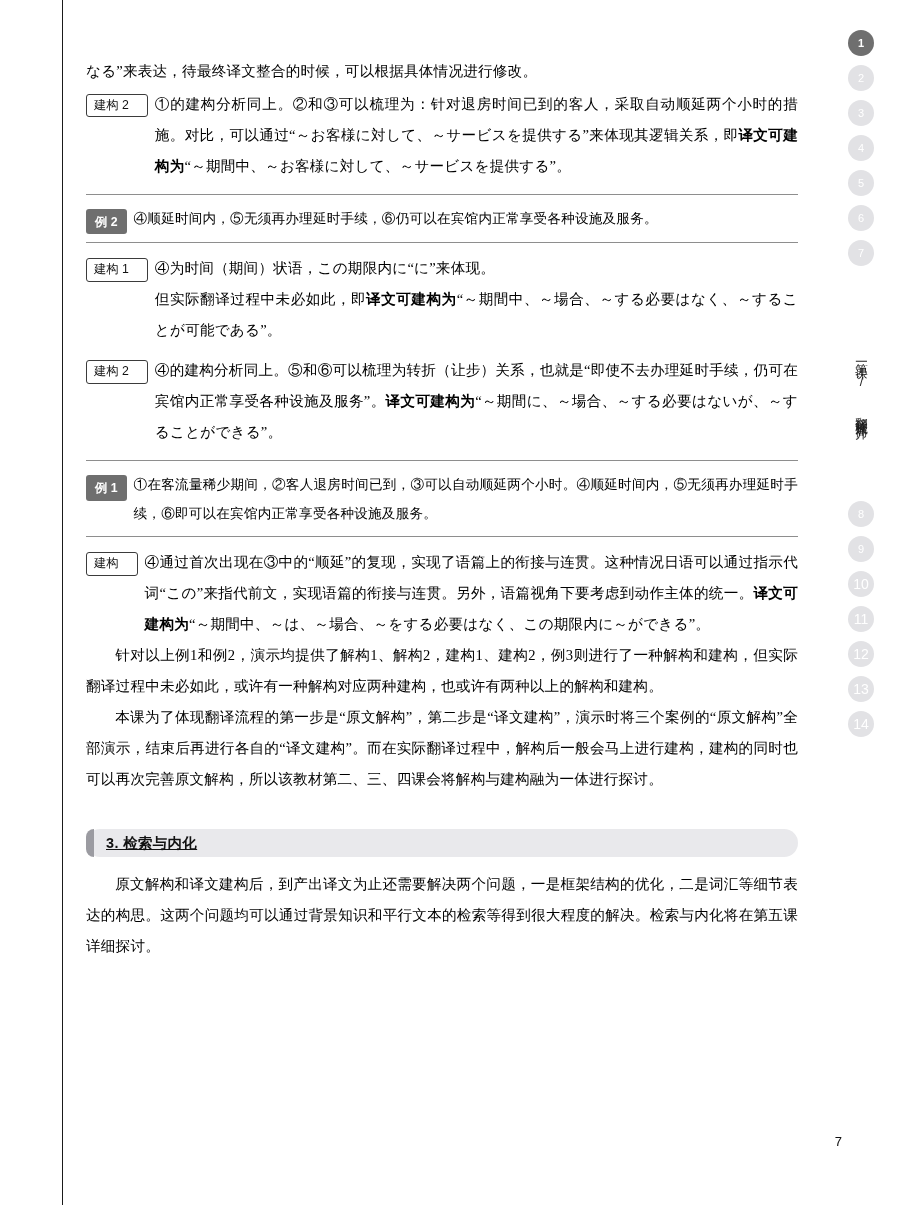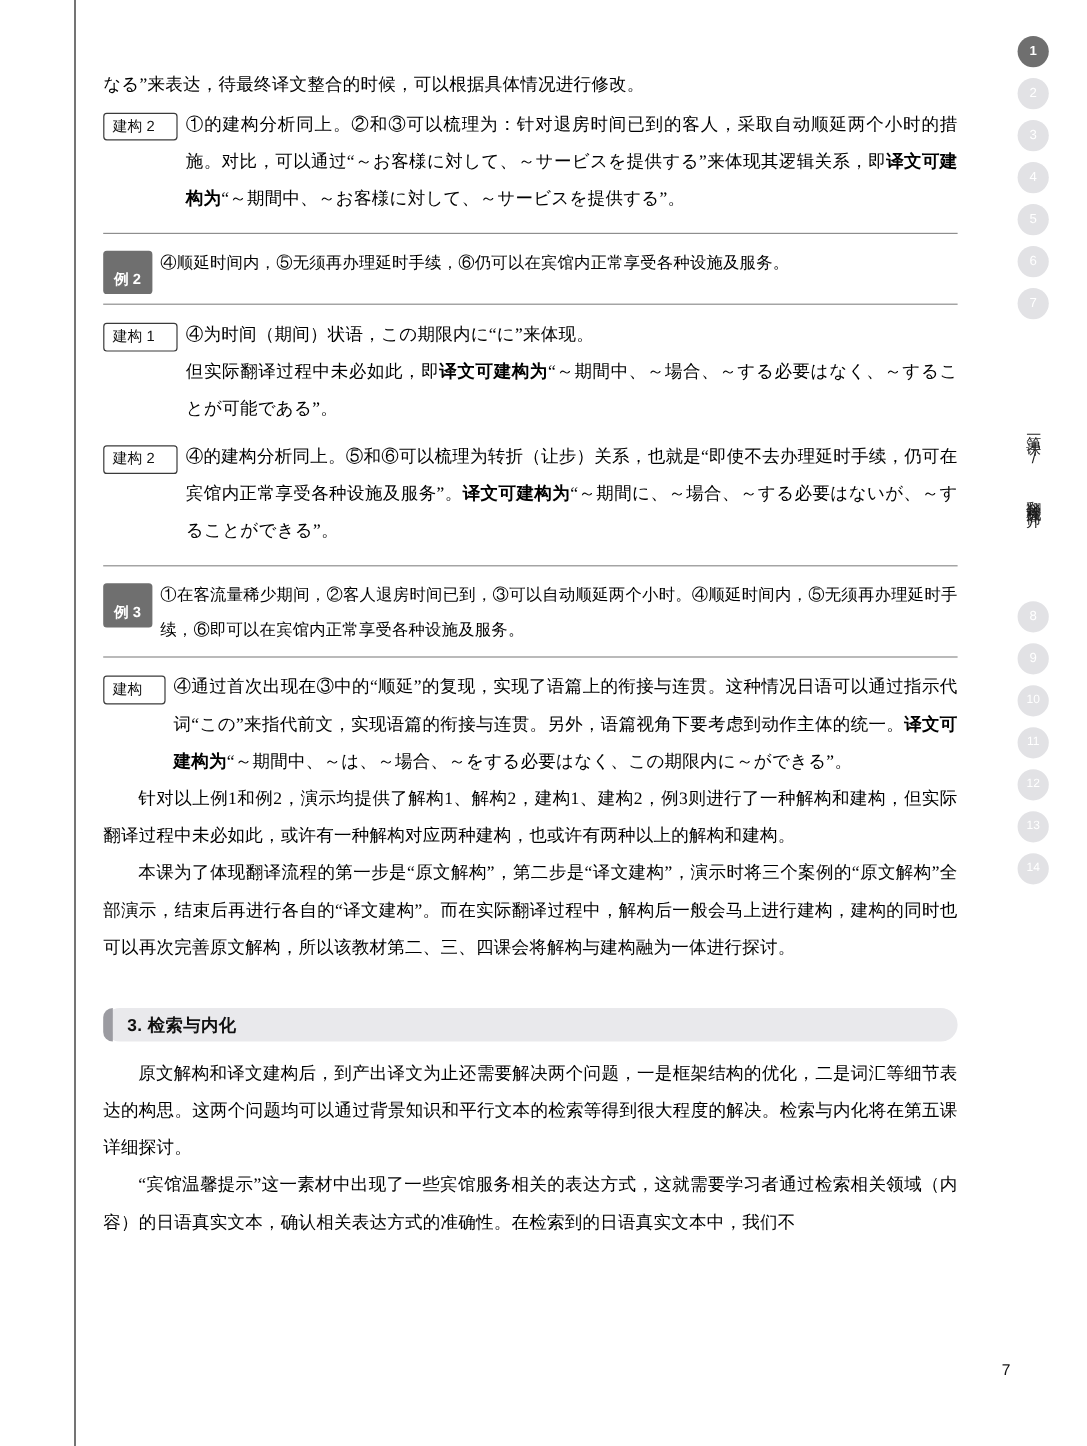--- a/index.html
+++ b/index.html
@@ -79,21 +79,21 @@
     background: #fff;
   }
 
   .tag-solid {
     display: inline-block;
     background: #6f6f6f;
     color: #ffffff;
     border-radius: 3px;
     font-size: 12.3px;
     line-height: 1;
-    padding: 18px 9px 6px 9px;
+    padding: 7px 9px 6px 9px;
     white-space: nowrap;
     font-family: "Liberation Sans", sans-serif;
     font-weight: bold;
   }
 
   
   .example {
     border-top: 1px solid #8e8e8e;
     border-bottom: 1px solid #8e8e8e;
     padding: 7px 0 8px 0;
@@ -129,20 +129,21 @@
     border-bottom-left-radius: 14px;
     background: #9b9ba1;
   }
   .section-bar .label {
     padding-left: 20px;
     font-size: 14.4px;
     font-weight: bold;
     font-family: "Liberation Sans", sans-serif;
     color: #111;
     letter-spacing: .4px;
+    text-decoration: underline;
   }
 
   
   .right-tabs {
     position: absolute;
     right: 26px;
     top: 30px;
     width: 38px;
     display: flex;
     flex-direction: column;
@@ -160,21 +161,21 @@
     align-items: center;
     justify-content: center;
     margin-bottom: 9px;
     line-height: 1;
   }
   .chip.active {
     background: #6f6f6f;
     color: #ffffff;
     font-weight: bold;
   }
-  .chip.small { font-size: 10px; }
+  .chip.small { font-size: 14px; }
 
   .side-title {
     writing-mode: vertical-rl;
     text-orientation: upright;
     font-family: "Liberation Sans", sans-serif;
     font-size: 12.5px;
     letter-spacing: 2px;
     color: #1a1a1a;
     margin: 6px 0 10px 0;
     line-height: 1.2;
@@ -260,21 +261,21 @@
         <span class="tag-outline">建构 2</span>
       </div>
       <div class="body">
         <p><span>④的建构分析同上。⑤和⑥可以梳理为转折（让步）关系，也就是“即使不去办理延时手续，仍可在宾馆内正常享受各种设施及服务”。</span><span class="bold">译文可建构为</span><span>“～期間に、～場合、～する必要はないが、～することができる”。</span></p>
       </div>
     </div>
 
     <div class="example">
       <div class="tagblock">
         <div class="tagcell">
-          <span class="tag-solid">例 3</span>
+          <span class="tag-solid">例 1</span>
         </div>
         <div class="body">
           <p>①在客流量稀少期间，②客人退房时间已到，③可以自动顺延两个小时。④顺延时间内，⑤无须再办理延时手续，⑥即可以在宾馆内正常享受各种设施及服务。</p>
         </div>
       </div>
     </div>
 
     <div class="tagblock">
       <div class="tagcell">
         <span class="tag-outline">建构</span>
@@ -286,19 +287,18 @@
 
     <p class="indent">针对以上例1和例2，演示均提供了解构1、解构2，建构1、建构2，例3则进行了一种解构和建构，但实际翻译过程中未必如此，或许有一种解构对应两种建构，也或许有两种以上的解构和建构。</p>
     <p class="indent">本课为了体现翻译流程的第一步是“原文解构”，第二步是“译文建构”，演示时将三个案例的“原文解构”全部演示，结束后再进行各自的“译文建构”。而在实际翻译过程中，解构后一般会马上进行建构，建构的同时也可以再次完善原文解构，所以该教材第二、三、四课会将解构与建构融为一体进行探讨。</p>
 
     <div class="section-bar">
       <div class="accent"></div>
       <div class="label">3. 检索与内化</div>
     </div>
 
     <p class="indent">原文解构和译文建构后，到产出译文为止还需要解决两个问题，一是框架结构的优化，二是词汇等细节表达的构思。这两个问题均可以通过背景知识和平行文本的检索等得到很大程度的解决。检索与内化将在第五课详细探讨。</p>
-    <p class="indent">“宾馆温馨提示”这一素材中出现了一些宾馆服务相关的表达方式，这就需要学习者通过检索相关领域（内容）的日语真实文本，确认相关表达方式的准确性。在检索到的日语真实文本中，我们不</p>
 
   </div>
 
   <div class="folio">7</div>
 
 </div>
 
 </body></html>

